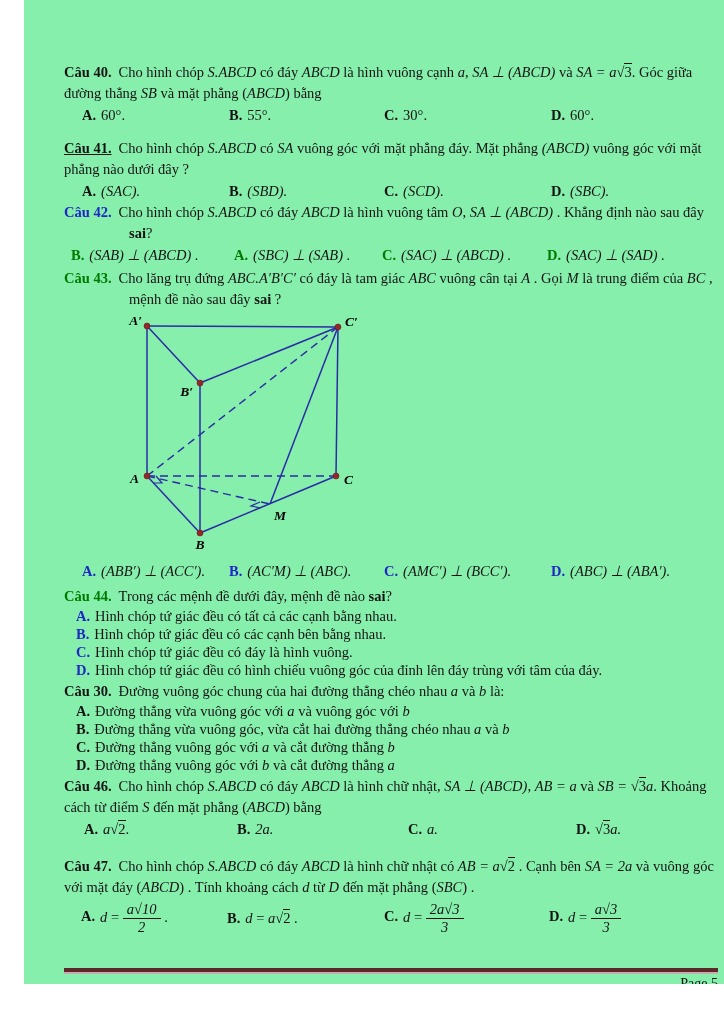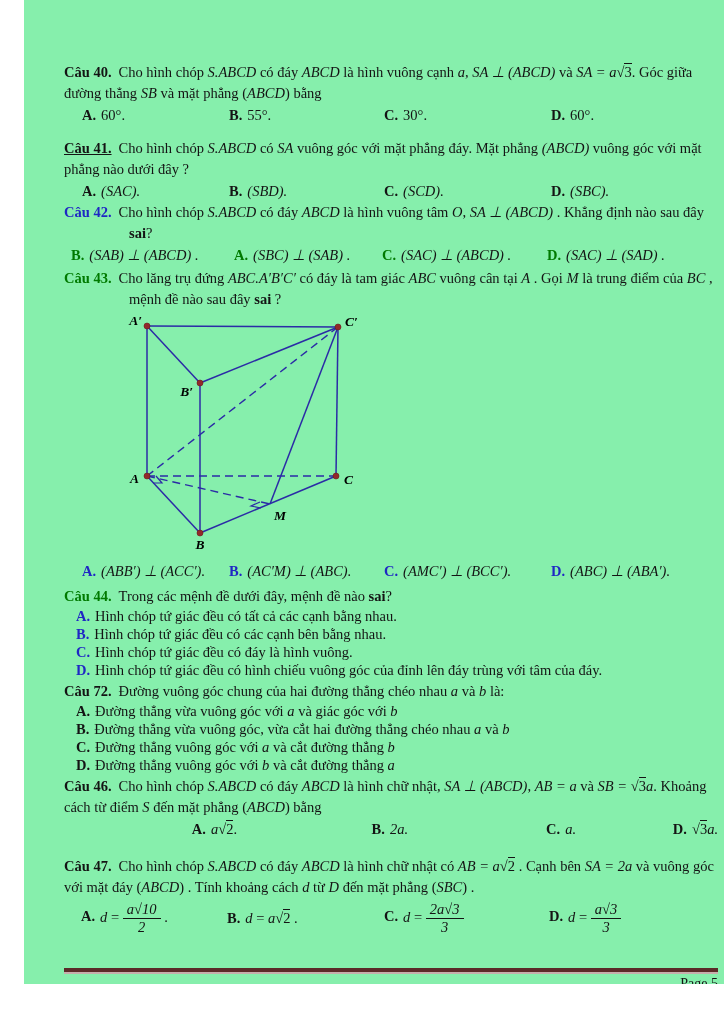--- a/index.html
+++ b/index.html
@@ -18,21 +18,21 @@
   #q44 { margin-bottom:2px; }
   #q45 { margin-bottom:2px; }
   #q46 { margin-bottom:16px; }
   .qbody { line-height:21px; }
   .qbody.indent { padding-left:65px; text-indent:-65px; }
   .qlabel { font-weight:bold; margin-right:7px; }
   .mi { font-style:italic; }
   .bd { font-weight:bold; }
   .opt-row { display:grid; grid-template-columns:147px 155px 167px 1fr; padding-left:18px; line-height:22px; }
   #q42 .opt-row { grid-template-columns:163px 148px 165px 1fr; padding-left:7px; }
-  #q46 .opt-row { grid-template-columns:153px 171px 168px 1fr; padding-left:20px;text-align:right; }
+  #q46 .opt-row { grid-template-columns:153px 171px 168px 1fr; padding-left:20px; }
   #q47 .opt-row { grid-template-columns:146px 157px 165px 1fr; padding-left:17px; align-items:center; min-height:40px; }
   .opt-stack .opt { line-height:18px; padding-left:12px; }
   .opt-letter { font-weight:bold; margin-right:5px; }
   .sqrt { white-space:nowrap; }
   .sqrt .rad { border-top:1px solid currentColor; }
   .frac { display:inline-block; vertical-align:middle; text-align:center; line-height:1.15; font-style:italic; }
   .frac .num { display:block; border-bottom:1px solid #141414; padding:0 4px; }
   .frac .den { display:block; }
   #prism-figure-wrap { margin:2px 0 2px 50px; width:252px; }
   svg text { font-family:"Liberation Serif", serif; font-style:italic; font-weight:bold; font-size:13.5px; fill:#000000; }
@@ -126,23 +126,23 @@
         <div class="q" id="q44">
           <div class="qbody"><span class="qlabel" style="color: rgb(0, 122, 0);">Câu 44.</span><span class="">Trong các mệnh đề dưới đây, mệnh đề nào </span><span class="bd">sai</span><span class="">?</span></div>
           <div class="opt-stack">
             <div class="opt"><span class="opt-letter" style="color: rgb(31, 39, 196);">A.</span><span class="">Hình chóp tứ giác đều có tất cả các cạnh bằng nhau.</span></div>
             <div class="opt"><span class="opt-letter" style="color: rgb(31, 39, 196);">B.</span><span class="">Hình chóp tứ giác đều có các cạnh bên bằng nhau.</span></div>
             <div class="opt"><span class="opt-letter" style="color: rgb(31, 39, 196);">C.</span><span class="">Hình chóp tứ giác đều có đáy là hình vuông.</span></div>
             <div class="opt"><span class="opt-letter" style="color: rgb(31, 39, 196);">D.</span><span class="">Hình chóp tứ giác đều có hình chiếu vuông góc của đỉnh lên đáy trùng với tâm của đáy.</span></div>
           </div>
         </div>
         <div class="q" id="q45">
-          <div class="qbody"><span class="qlabel" style="color: rgb(20, 20, 20);">Câu 72.</span><span class="">Đường vuông góc chung của hai đường thẳng chéo nhau </span><span class="mi">a</span><span class=""> và </span><span class="mi">b</span><span class=""> là:</span></div>
+          <div class="qbody"><span class="qlabel" style="color: rgb(20, 20, 20);">Câu 30.</span><span class="">Đường vuông góc chung của hai đường thẳng chéo nhau </span><span class="mi">a</span><span class=""> và </span><span class="mi">b</span><span class=""> là:</span></div>
           <div class="opt-stack">
-            <div class="opt"><span class="opt-letter" style="color: rgb(20, 20, 20);">A.</span><span class="">Đường thẳng vừa vuông góc với </span><span class="mi">a</span><span class=""> và giác góc với </span><span class="mi">b</span></div>
+            <div class="opt"><span class="opt-letter" style="color: rgb(20, 20, 20);">A.</span><span class="">Đường thẳng vừa vuông góc với </span><span class="mi">a</span><span class=""> và vuông góc với </span><span class="mi">b</span></div>
             <div class="opt"><span class="opt-letter" style="color: rgb(20, 20, 20);">B.</span><span class="">Đường thẳng vừa vuông góc, vừa cắt hai đường thẳng chéo nhau </span><span class="mi">a</span><span class=""> và </span><span class="mi">b</span></div>
             <div class="opt"><span class="opt-letter" style="color: rgb(20, 20, 20);">C.</span><span class="">Đường thẳng vuông góc với </span><span class="mi">a</span><span class=""> và cắt đường thẳng </span><span class="mi">b</span></div>
             <div class="opt"><span class="opt-letter" style="color: rgb(20, 20, 20);">D.</span><span class="">Đường thẳng vuông góc với </span><span class="mi">b</span><span class=""> và cắt đường thẳng </span><span class="mi">a</span></div>
           </div>
         </div>
         <div class="q" id="q46">
           <div class="qbody"><span class="qlabel" style="color: rgb(20, 20, 20);">Câu 46.</span><span class="">Cho hình chóp </span><span class="mi">S.ABCD</span><span class=""> có đáy </span><span class="mi">ABCD</span><span class=""> là hình chữ nhật, </span><span class="mi">SA ⊥ (ABCD)</span><span class="">, </span><span class="mi">AB = a</span><span class=""> và </span><span class="mi">SB = </span><span class="sqrt">√<span class="rad">3</span></span><span class="mi">a</span><span class="">. Khoảng cách từ điểm </span><span class="mi">S</span><span class=""> đến mặt phẳng (</span><span class="mi">ABCD</span><span class="">) bằng</span></div>
           <div class="opt-row">
             <div class="opt"><span class="opt-letter" style="color: rgb(20, 20, 20);">A.</span><span class="mi">a</span><span class="sqrt">√<span class="rad">2</span></span><span class="">.</span></div>
             <div class="opt"><span class="opt-letter" style="color: rgb(20, 20, 20);">B.</span><span class="mi">2a.</span></div>

